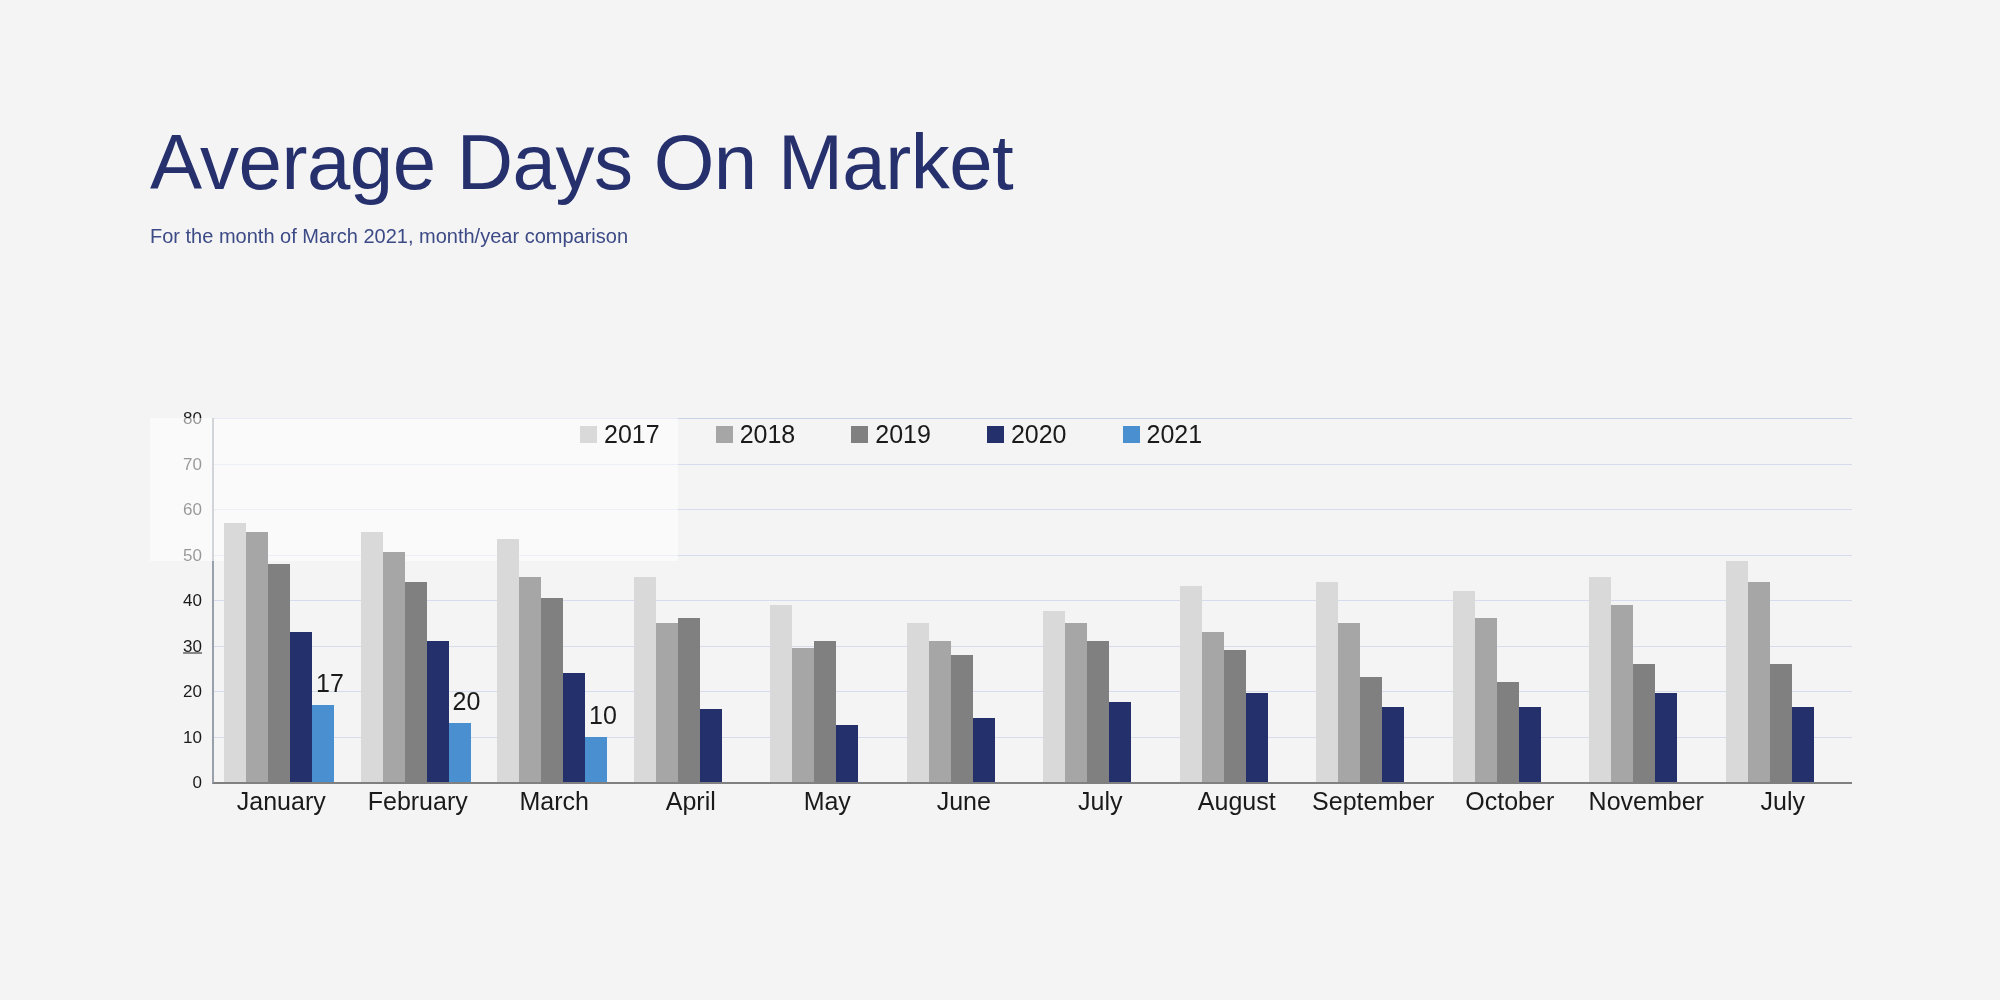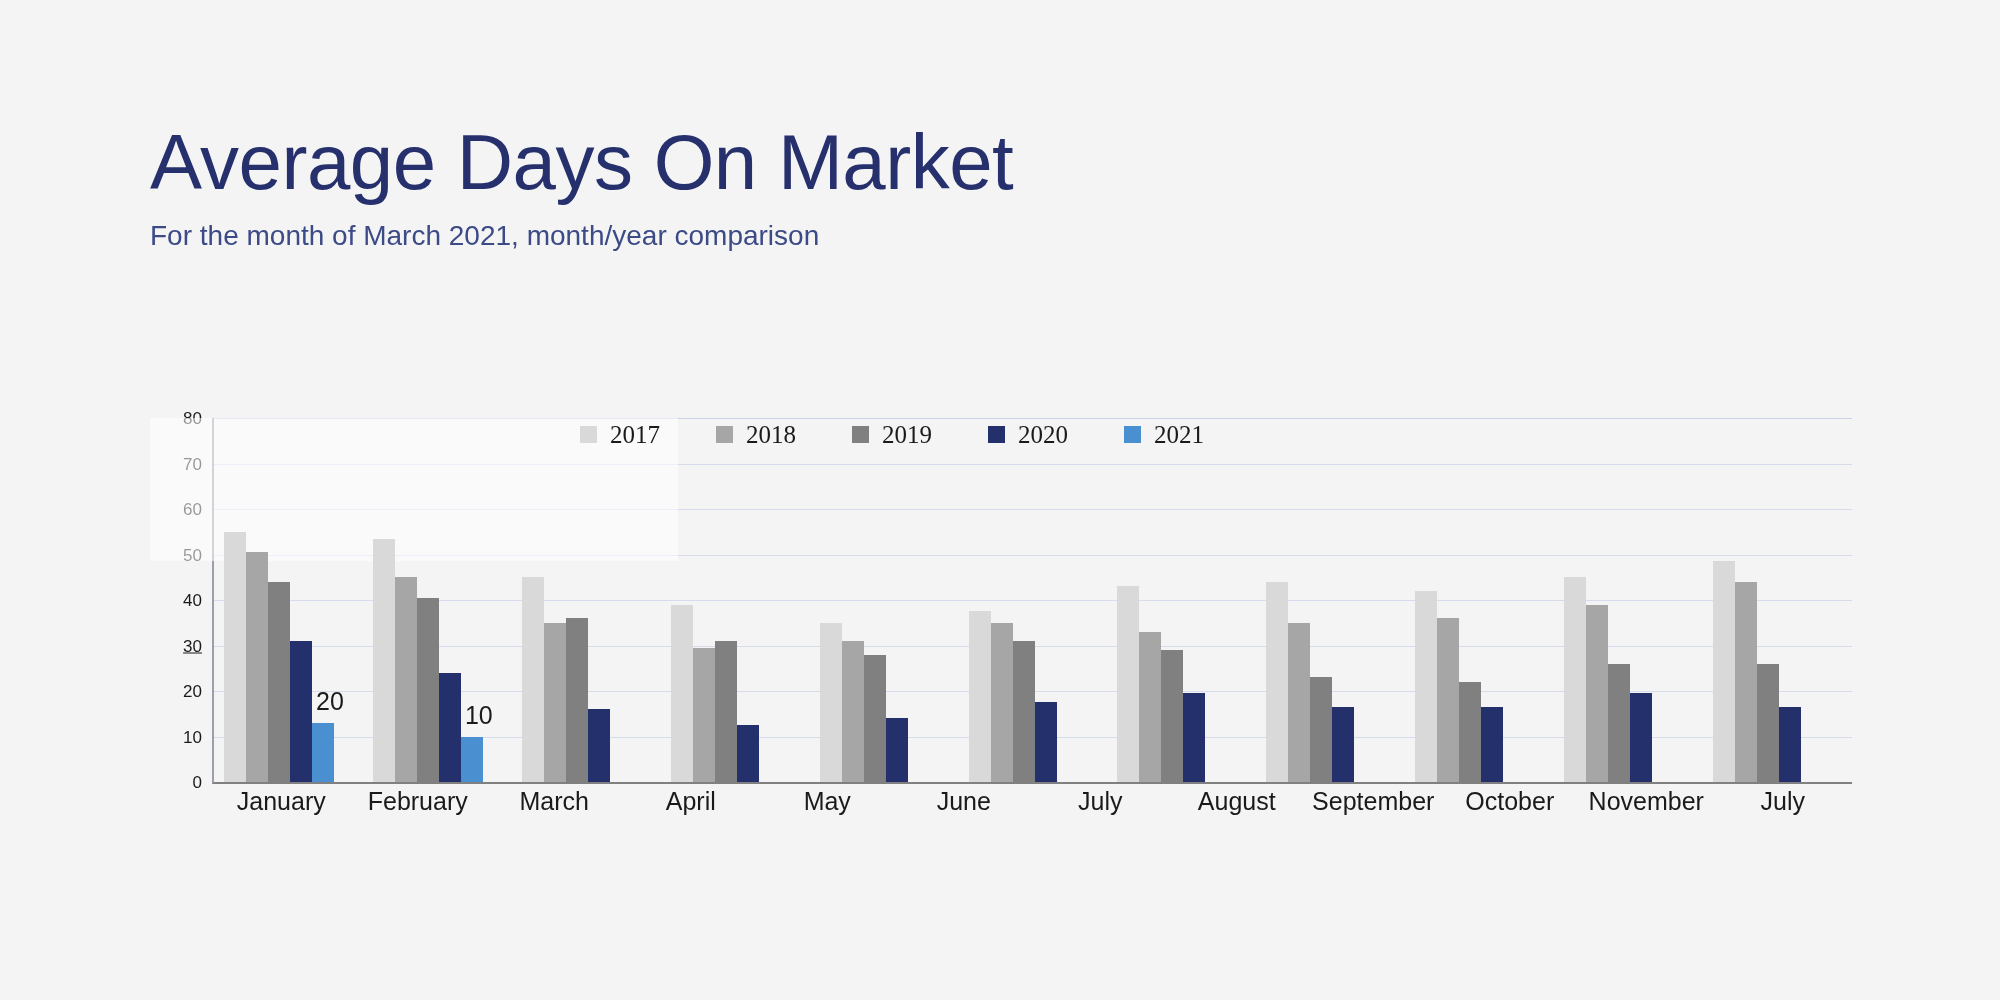--- a/index.html
+++ b/index.html
@@ -34,21 +34,21 @@
     font-family: "Liberation Sans", sans-serif;
     font-size: 78px;
     line-height: 84px;
     font-weight: 400;
     color: #25306d;
     letter-spacing: -0.5px;
     white-space: nowrap;
   }
   #chart-subtitle {
     font-family: "Liberation Sans", sans-serif;
-    font-size: 28px;
+    font-size: 20px;
     line-height: 32px;
     font-weight: 400;
     color: #3c4a86;
     margin-top: 16px;
     white-space: nowrap;
   }
 
   
   #chart-area {
     position: absolute;
@@ -120,22 +120,21 @@
     top: -4px;
     height: 40px;
     display: flex;
     align-items: center;
     gap: 56px;
     z-index: 6;
   }
   .legend-item {
     display: flex;
     align-items: center;
-    gap: 13px;
-    font-family: Liberation Serif, serif;
+    gap: 7px;
   }
   .legend-swatch {
     width: 17px;
     height: 17px;
     display: block;
   }
   .legend-label {
     font-size: 25px;
     line-height: 25px;
     color: #1a1a1a;
@@ -225,20 +224,30 @@
           <div class="gridline top-line" style="top: 0px;"></div>
           <div class="gridline" style="top: 45.5px;"></div>
           <div class="gridline" style="top: 91px;"></div>
           <div class="gridline" style="top: 136.5px;"></div>
           <div class="gridline" style="top: 182px;"></div>
           <div class="gridline" style="top: 227.5px;"></div>
           <div class="gridline" style="top: 273px;"></div>
           <div class="gridline" style="top: 318.5px;"></div>
         </div>
       <div id="bars-layer">
+          <div class="month-group">
+            <div class="bars-row">
+              <div class="bar" style="height: 259.35px; background: rgb(217, 217, 217);"></div>
+              <div class="bar" style="height: 250.25px; background: rgb(166, 166, 166);"></div>
+              <div class="bar" style="height: 218.4px; background: rgb(128, 128, 128);"></div>
+              <div class="bar" style="height: 150.15px; background: rgb(35, 48, 107);"></div>
+              <div class="bar" style="height: 77.35px; background: rgb(74, 144, 208);"></div>
+            </div>
+            <div class="bar-label" style="left: 102px; bottom: 86.35px;">17</div>
+          </div>
           <div class="month-group">
             <div class="bars-row">
               <div class="bar" style="height: 250.25px; background: rgb(217, 217, 217);"></div>
               <div class="bar" style="height: 229.775px; background: rgb(166, 166, 166);"></div>
               <div class="bar" style="height: 200.2px; background: rgb(128, 128, 128);"></div>
               <div class="bar" style="height: 141.05px; background: rgb(35, 48, 107);"></div>
               <div class="bar" style="height: 59.15px; background: rgb(74, 144, 208);"></div>
             </div>
             <div class="bar-label" style="left: 102px; bottom: 68.15px;">20</div>
           </div>

